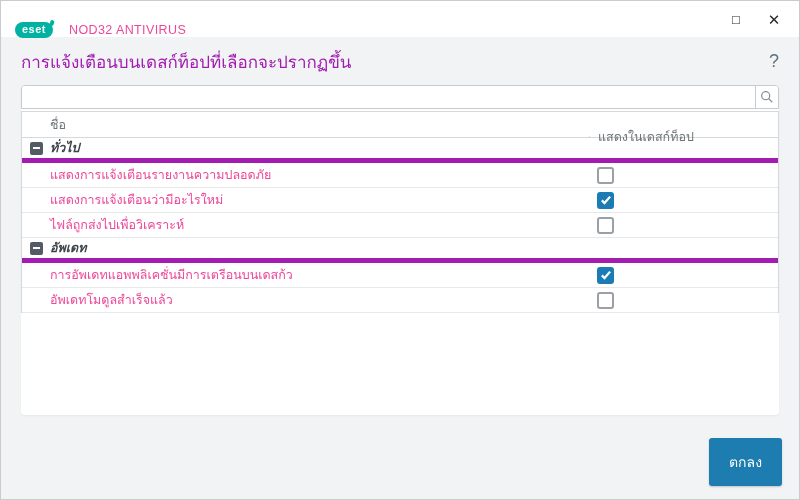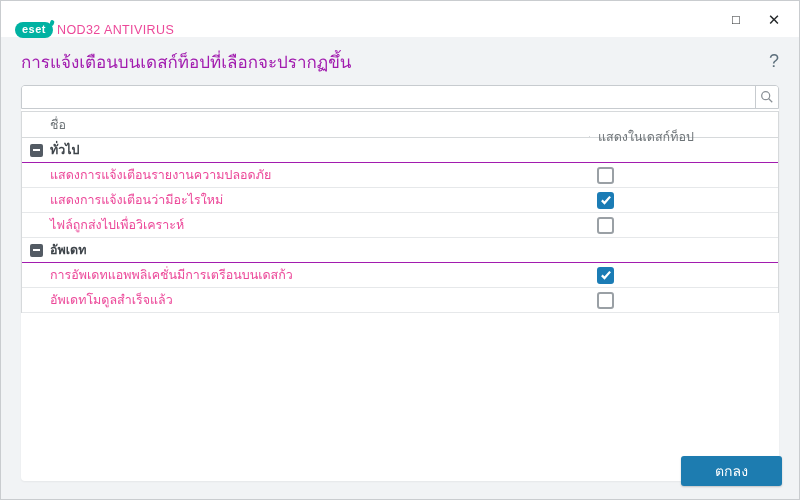--- a/index.html
+++ b/index.html
@@ -3,63 +3,63 @@
 <meta charset="utf-8">
 <style>
   * { margin:0; padding:0; box-sizing:border-box; }
   html,body { width:800px; height:500px; }
   body { font-family:"Liberation Sans","DejaVu Sans",sans-serif; overflow:hidden; }
 
   .window { width:800px; height:500px; background:#f1f3f5; border:1px solid #c9cccf; display:flex; flex-direction:column; }
 
   
   .titlebar { height:36px; background:#ffffff; display:flex; align-items:center; justify-content:space-between; padding:0 14px 0 14px; flex:0 0 auto; }
-  .brand { display:flex; align-items:center; gap:4px;margin-top:21px; }
+  .brand { display:flex; align-items:center; gap:16px;margin-top:21px; }
   .eset-pill { background:#00b2a2; color:#fff; font-weight:700; font-size:11px; letter-spacing:.5px; border-radius:9px; padding:2px 7px 3px; position:relative; line-height:1; }
   .eset-pill::after { content:""; position:absolute; top:-2px; right:-1px; width:4px; height:6px; background:#00b2a2; border-radius:2px; transform:rotate(18deg); }
   .product-name { color:#ec4899; font-size:12.5px; letter-spacing:.4px; }
   .win-controls { display:flex; align-items:center; gap:16px; }
   .win-btn { width:22px; height:22px; display:flex; align-items:center; justify-content:center; color:#25282a; cursor:pointer; font-size:15px; line-height:1; }
   .btn-max { font-size:13px; }
   .btn-close { font-size:15px; }
 
   
   .page-header { height:48px; display:flex; align-items:center; justify-content:space-between; padding:0 20px; flex:0 0 auto; }
   .page-title { font-size:17px; font-weight:400; color:#a21caf; }
   .help-icon { color:#5d6f7c; font-size:18px; cursor:pointer; font-weight:400; }
 
   
-  .card { margin:0 20px; height:396px; background:#ffffff; border-radius:4px; box-shadow:0 1px 2px rgba(0,0,0,.05); position:relative; overflow:hidden; }
+  .card { margin:0 20px; height:330px; background:#ffffff; border-radius:4px; box-shadow:0 1px 2px rgba(0,0,0,.05); position:relative; overflow:hidden; }
 
   .searchbar { display:flex; height:24px; border:1px solid #c7cbcf; border-radius:3px 3px 0 0; background:#fff; }
   .search-input { flex:1; border:none; outline:none; padding:0 8px; font-size:12.5px; color:#3a3f43; background:transparent; font-family:inherit; }
   .search-btn { width:23px; display:flex; align-items:center; justify-content:center; border-left:1px solid #c7cbcf; cursor:pointer; }
 
   .table { margin-top:2px; border:1px solid #d6d9db; border-bottom:none; font-size:12.5px; }
   .thead { display:flex; height:26px; border-bottom:1px solid #d6d9db; color:#6e7478; }
   .th-name { flex:0 0 567px; display:flex; align-items:center; padding-left:28px; }
   .th-check { flex:1; display:flex; align-items:center; padding-left:8px; border-left:1px solid #d6d9db;margin-top:24px; }
 
   .trow { display:flex; height:25px; align-items:center; border-bottom:1px solid #e6e8ea; cursor:default; }
-  .group-row { border-bottom:1px solid #a21caf; }
+  .group-row { border-bottom:5px solid #a21caf;font-style:italic; }
   .cell-name { flex:0 0 567px; display:flex; align-items:center; padding-left:28px; }
   .group-row .cell-name { padding-left:8px; }
   .cell-check { flex:1; display:flex; align-items:center; padding-left:8px; }
 
   .collapse-icon { width:13px; height:13px; background:#535b64; border-radius:2px; display:flex; align-items:center; justify-content:center; margin-right:7px; cursor:pointer; flex:0 0 auto; }
   .collapse-icon .minus { width:7px; height:2px; background:#ffffff; }
   .group-label { color:#3e444a; font-weight:700; font-size:12.5px; }
   .row-label { color:#ec4899; }
 
   .checkbox { width:17px; height:17px; border:2px solid #9aa0a5; border-radius:3px; background:#fff; display:flex; align-items:center; justify-content:center; cursor:pointer; }
   .checkbox.checked { background:#1b7cb5; border-color:#1b7cb5; }
 
   
   .footer { position:absolute; bottom:14px; right:18px; display:flex; gap:14px; }
-  .btn { height:30px; min-width:70px; padding:0 34px; border:none; border-radius:3px; font-size:14px; font-family:inherit; cursor:pointer; }
+  .btn { height:48px; min-width:70px; padding:0 20px; border:none; border-radius:3px; font-size:14px; font-family:inherit; cursor:pointer; }
   .btn-ok { background:#1d7cb0; color:#ffffff; box-shadow:0 1px 2px rgba(0,0,0,.2); }
   .btn-cancel { background:#dde9f0; color:#1d7cb0; }
 </style>
 </head>
 <body>
 
 <div class="window">
 
   <div class="titlebar">
     <div class="brand">

